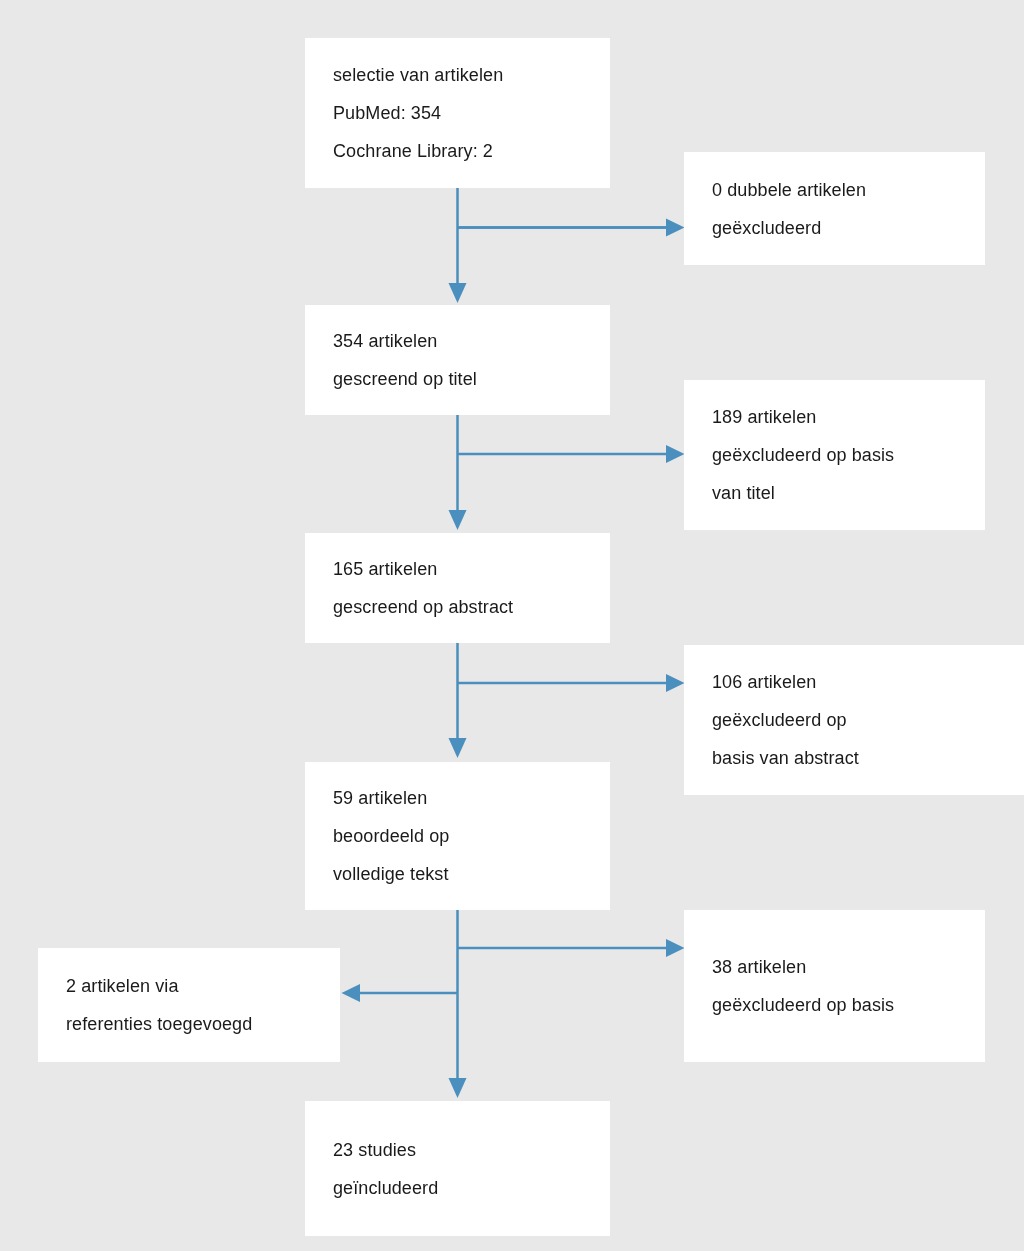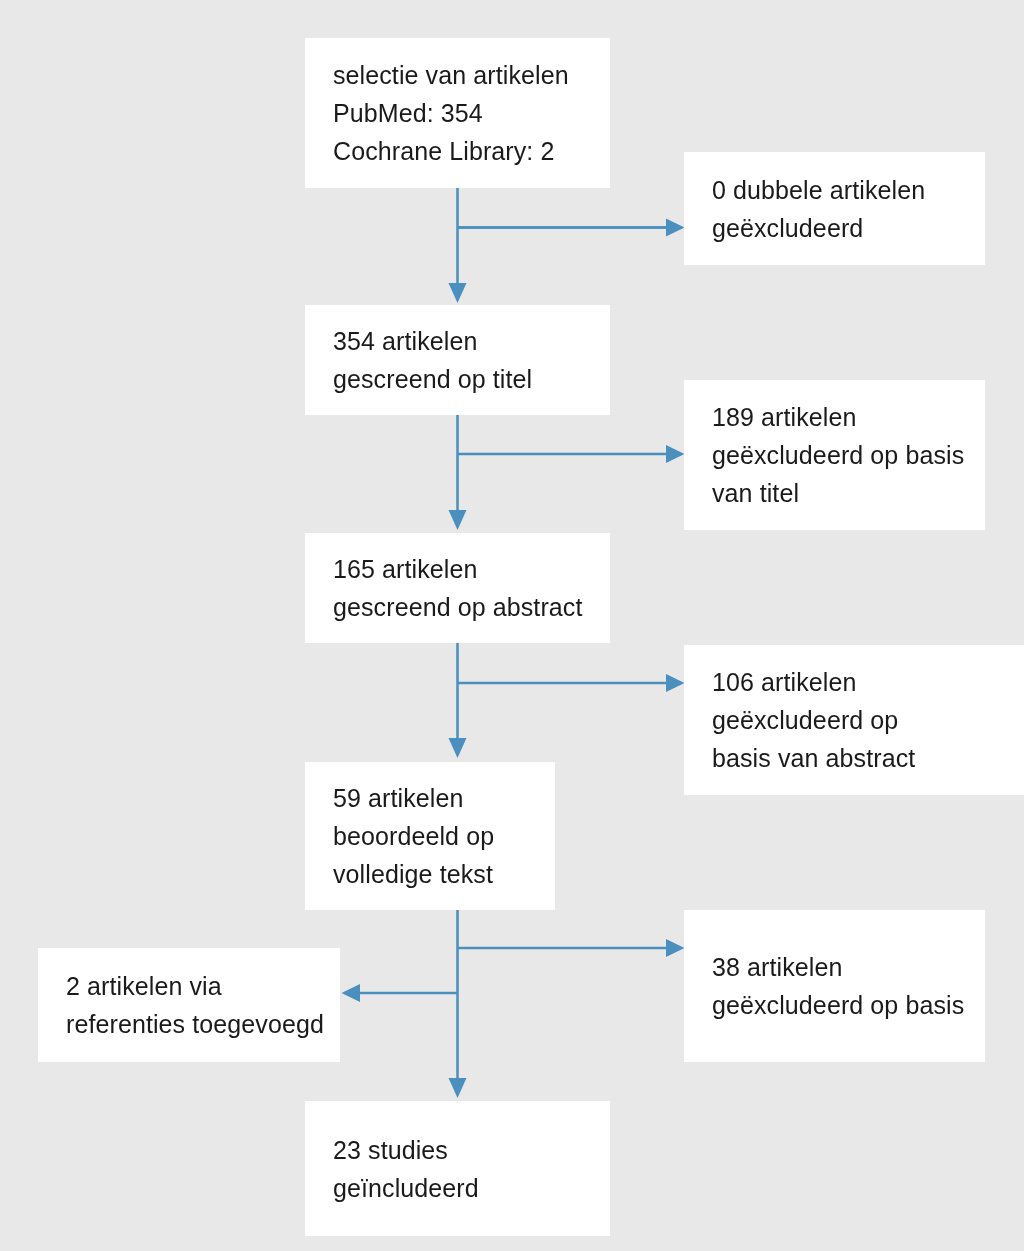--- a/index.html
+++ b/index.html
@@ -19,21 +19,21 @@
     color: var(--text);
     overflow: hidden;
   }
   .box {
     position: absolute;
     background: var(--box-fill);
     display: flex;
     flex-direction: column;
     justify-content: center;
     padding: 0 28px;
-    font-size: 25px;
+    font-size: 18px;
     line-height: 38px;
     letter-spacing: 0.1px;
   }
   .box .line { white-space: nowrap; }
   svg.arrows {
     position: absolute;
     left: 0; top: 0;
     width: 1024px; height: 1251px;
     pointer-events: none;
   }
@@ -109,21 +109,21 @@
   <div class="box" style="left:305px; top:305px; width:305px; height:110px">
     <div class="line">354 artikelen</div>
     <div class="line">gescreend op titel</div>
   </div>
 
   <div class="box" style="left:305px; top:533px; width:305px; height:110px">
     <div class="line">165 artikelen</div>
     <div class="line">gescreend op abstract</div>
   </div>
 
-  <div class="box" style="left:305px; top:762px; width:250px; height:148px">
+  <div class="box" style="left:305px; top:762px; width:305px; height:148px">
     <div class="line">59 artikelen</div>
     <div class="line">beoordeeld op</div>
     <div class="line">volledige tekst</div>
   </div>
 
   <div class="box" style="left:305px; top:1101px; width:305px; height:135px">
     <div class="line">23 studies</div>
     <div class="line">geïncludeerd</div>
   </div>
 

